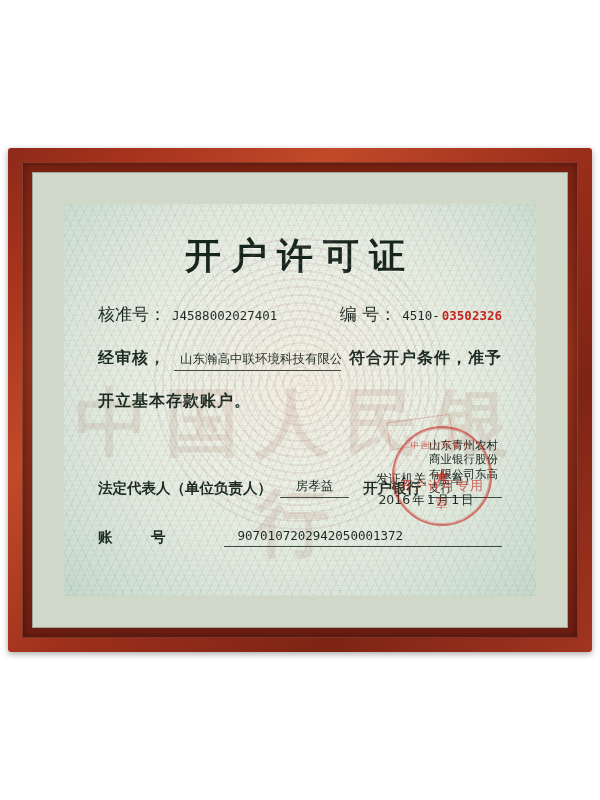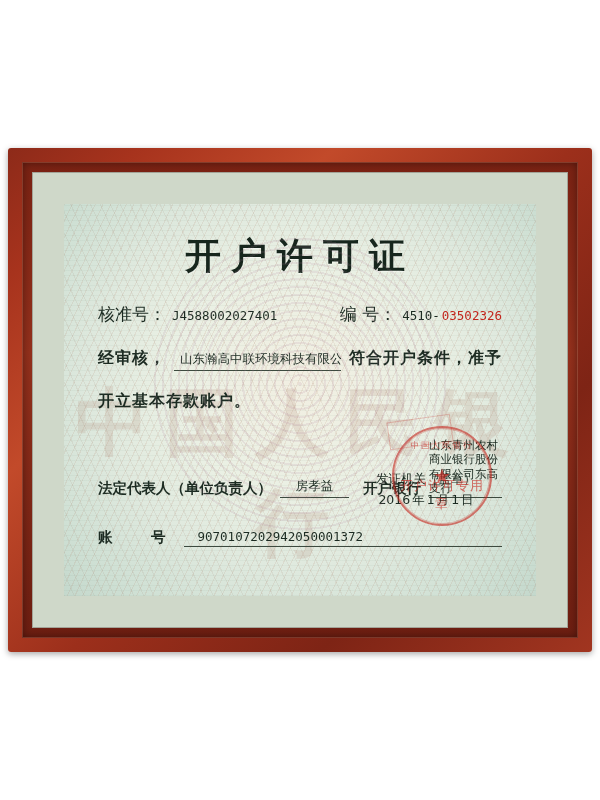--- a/index.html
+++ b/index.html
@@ -140,20 +140,21 @@
     font-family: "DejaVu Sans Mono", monospace;
     font-size: 12.5px;
     color: #1b2a21;
     margin-left: 6px;
   }
   .val-red {
     font-family: "DejaVu Sans Mono", monospace;
     font-size: 12.5px;
     color: #c2261d;
     margin-left: 2px;
+    font-weight: bold;
   }
 
   .body-block {
     margin-top: 22px;
   }
   .line1 {
     display: flex;
     align-items: baseline;
     font-size: 15.5px;
   }
@@ -203,21 +204,21 @@
     border-bottom: 1px solid #3d4a3f;
     font-size: 11.5px;
     line-height: 1.25;
     padding-bottom: 1px;
     text-align: left;
   }
 
   .row-acct {
     margin-top: 30px;
     display: flex;
-    align-items: flex-end;
+    gap: 40px;
   }
   .acct-label { font-size: 14.5px; font-weight: 600; letter-spacing: 12px; white-space: nowrap; }
   .acct-fill {
     flex: 1;
     border-bottom: 1px solid #3d4a3f;
     font-family: "DejaVu Sans Mono", monospace;
     font-size: 12.5px;
     padding: 0 0 2px 14px;
     margin-left: 6px;
   }

